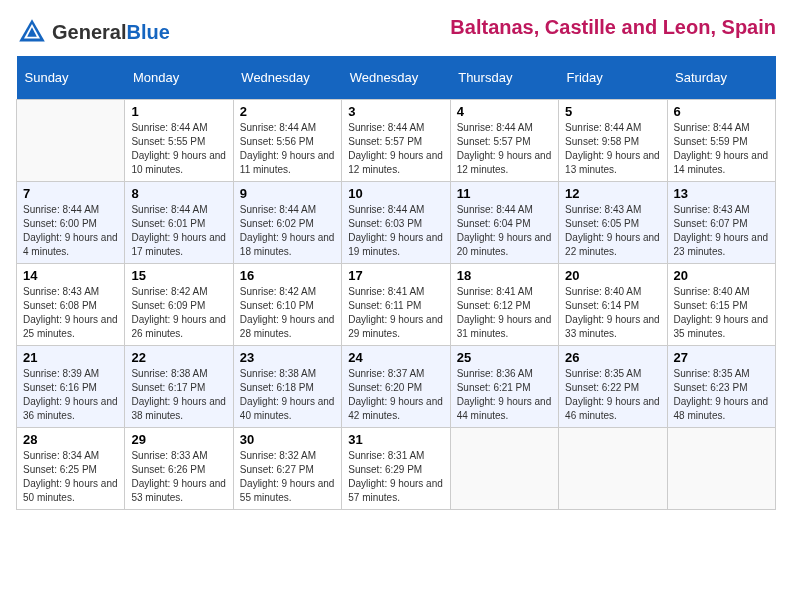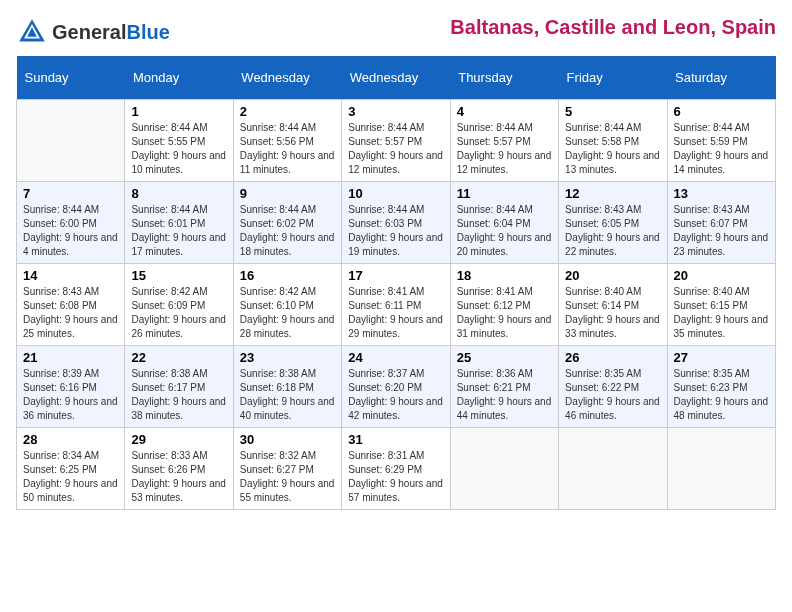--- a/index.html
+++ b/index.html
@@ -142,21 +142,21 @@
           <div class="day-detail">
             <div>Sunrise: 8:44 AM</div>
             <div>Sunset: 5:57 PM</div>
             <div>Daylight: 9 hours and 12 minutes.</div>
           </div>
         </td>
         <td>
           <span class="day-number">5</span>
           <div class="day-detail">
             <div>Sunrise: 8:44 AM</div>
-            <div>Sunset: 5:58 PM</div>
+            <div>Sunset: 9:58 PM</div>
             <div>Daylight: 9 hours and 13 minutes.</div>
           </div>
         </td>
         <td>
           <span class="day-number">6</span>
           <div class="day-detail">
             <div>Sunrise: 8:44 AM</div>
             <div>Sunset: 5:59 PM</div>
             <div>Daylight: 9 hours and 14 minutes.</div>
           </div>

